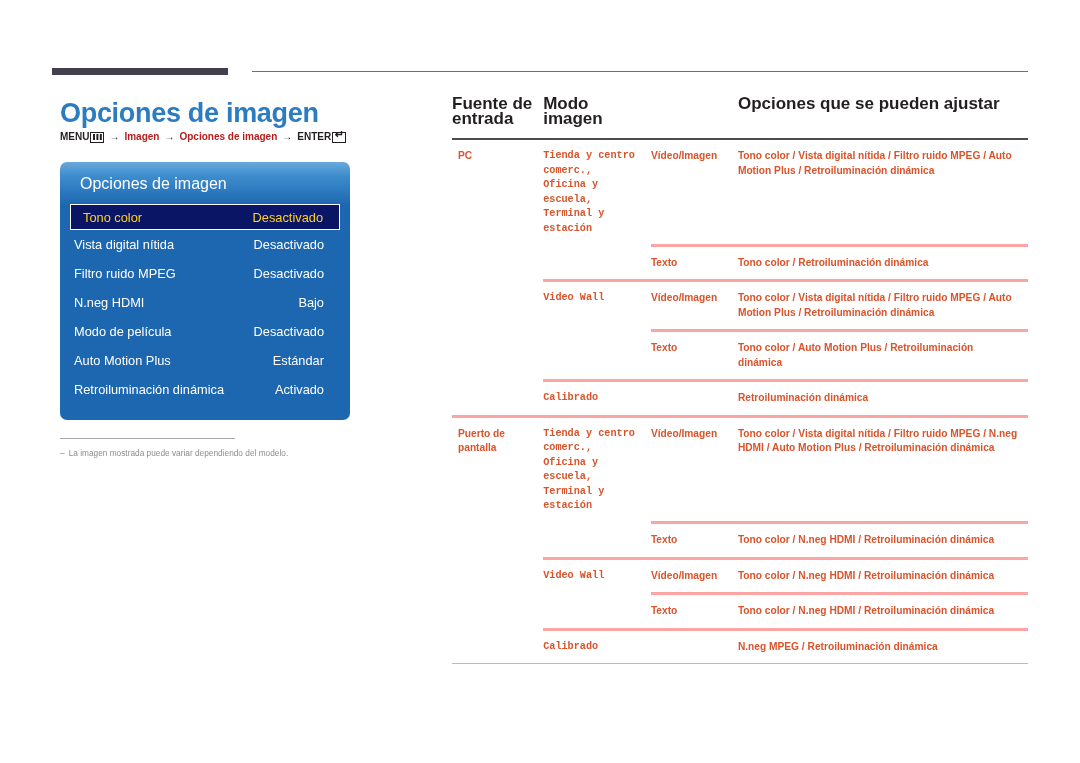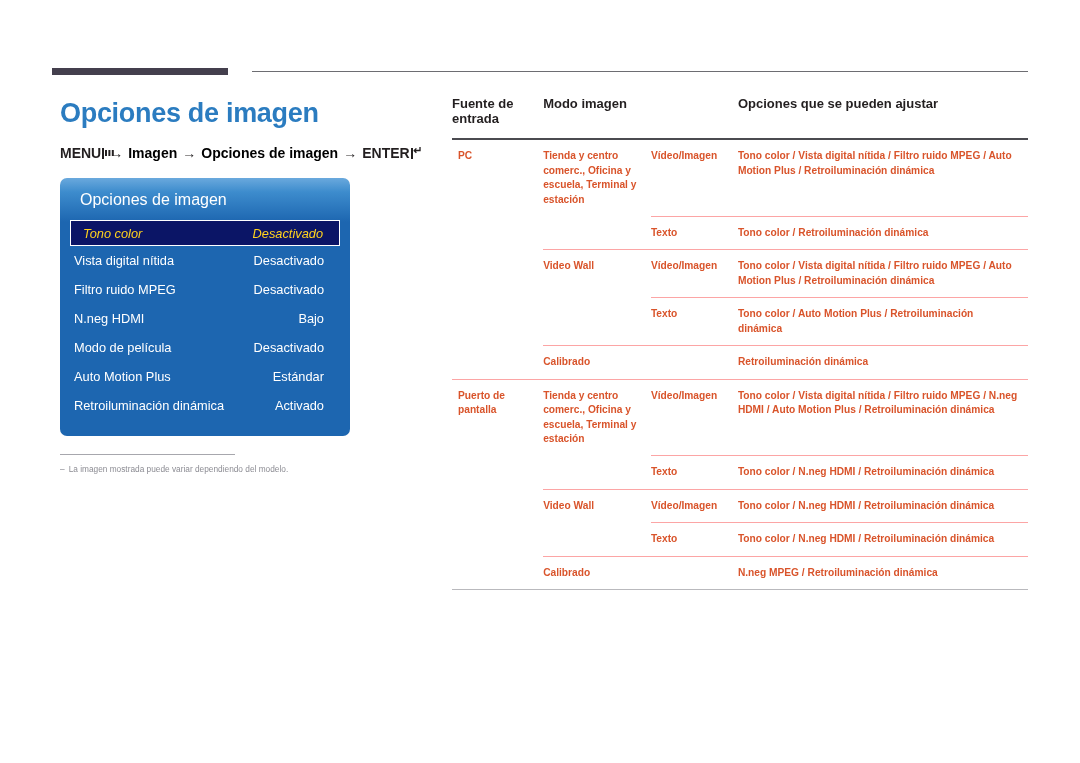--- a/index.html
+++ b/index.html
@@ -43,30 +43,29 @@
   #page-title {
     color: #2b7cc0;
     font-size: 27px;
     font-weight: bold;
     letter-spacing: -0.3px;
     margin: 0;
     line-height: 34px;
   }
 
   #breadcrumb {
-    margin-top: 16px;
-    font-size: 14px;
+    font-size: 10px;
     color: #231f20;
     font-weight: bold;
     white-space: nowrap;
     display: flex;
     align-items: center;
     line-height: 14px;
   }
-  #breadcrumb .crumb-accent { color: #000000; text-align: right; }
+  #breadcrumb .crumb-accent { color: #b91c1c; text-align: right; }
   #breadcrumb .arrow {
     color: #231f20;
     margin: 0 5px;
     font-weight: normal;
   }
   .key-icon {
     display: inline-block;
     width: 14px;
     height: 11px;
     border: 1.3px solid #231f20;
@@ -122,21 +121,20 @@
     box-sizing: border-box;
   }
   .osd-row.selected {
     background: #0b1566;
     border: 1.6px solid #ffffff;
     color: #ffd21e;
     margin: 0 10px;
     padding: 0 16px 0 12px;
     height: 26px;
     box-sizing: border-box;
-    font-style: italic;
   }
   .osd-row.selected .osd-value { color: #ffd21e; }
   .osd-value { color: #ffffff; }
 
   
   #footnote-wrap {
     margin-top: 18px;
     width: 175px;
   }
   #footnote-rule {
@@ -160,39 +158,39 @@
     position: absolute;
     left: 452px;
     top: 96px;
     width: 576px;
     border-collapse: collapse;
     font-size: 10.2px;
   }
   #opts-table th {
     text-align: left;
     vertical-align: top;
-    font-size: 13px;
+    font-size: 17px;
     font-weight: bold;
     color: #231f20;
     padding: 0 8px 12px 0;
     line-height: 15px;
   }
   #opts-table thead tr { border-bottom: 2px solid #4b4b50; }
   #opts-table td {
     vertical-align: top;
     color: #d9542b;
     font-weight: bold;
     line-height: 14.5px;
     padding: 9px 10px 9px 0;
   }
   #opts-table td.col-src   { width: 72px; padding-left: 6px; }
-  #opts-table td.col-mode  { width: 94px; }
+  #opts-table td.col-mode  { width: 94px; font-family: Liberation Mono, monospace; }
   #opts-table td.col-sub   { width: 74px; }
   #opts-table td.col-opts  { width: 270px; }
-  .rowline-top { border-top: 1px solid #fca5a5; }
+  .rowline-top { border-top: 3px solid #fca5a5; }
   #opts-table tbody tr.last-row td { border-bottom: 1px solid #b9b9bd; }
   th.th-src  { width: 78px; }
   th.th-mode { width: 94px; margin-left: 33px; }
   th.th-sub  { width: 74px; }
   th.th-opts { width: 270px; }
 </style>
 </head>
 <body>
 
 <div id="top-rule-thick"></div>

